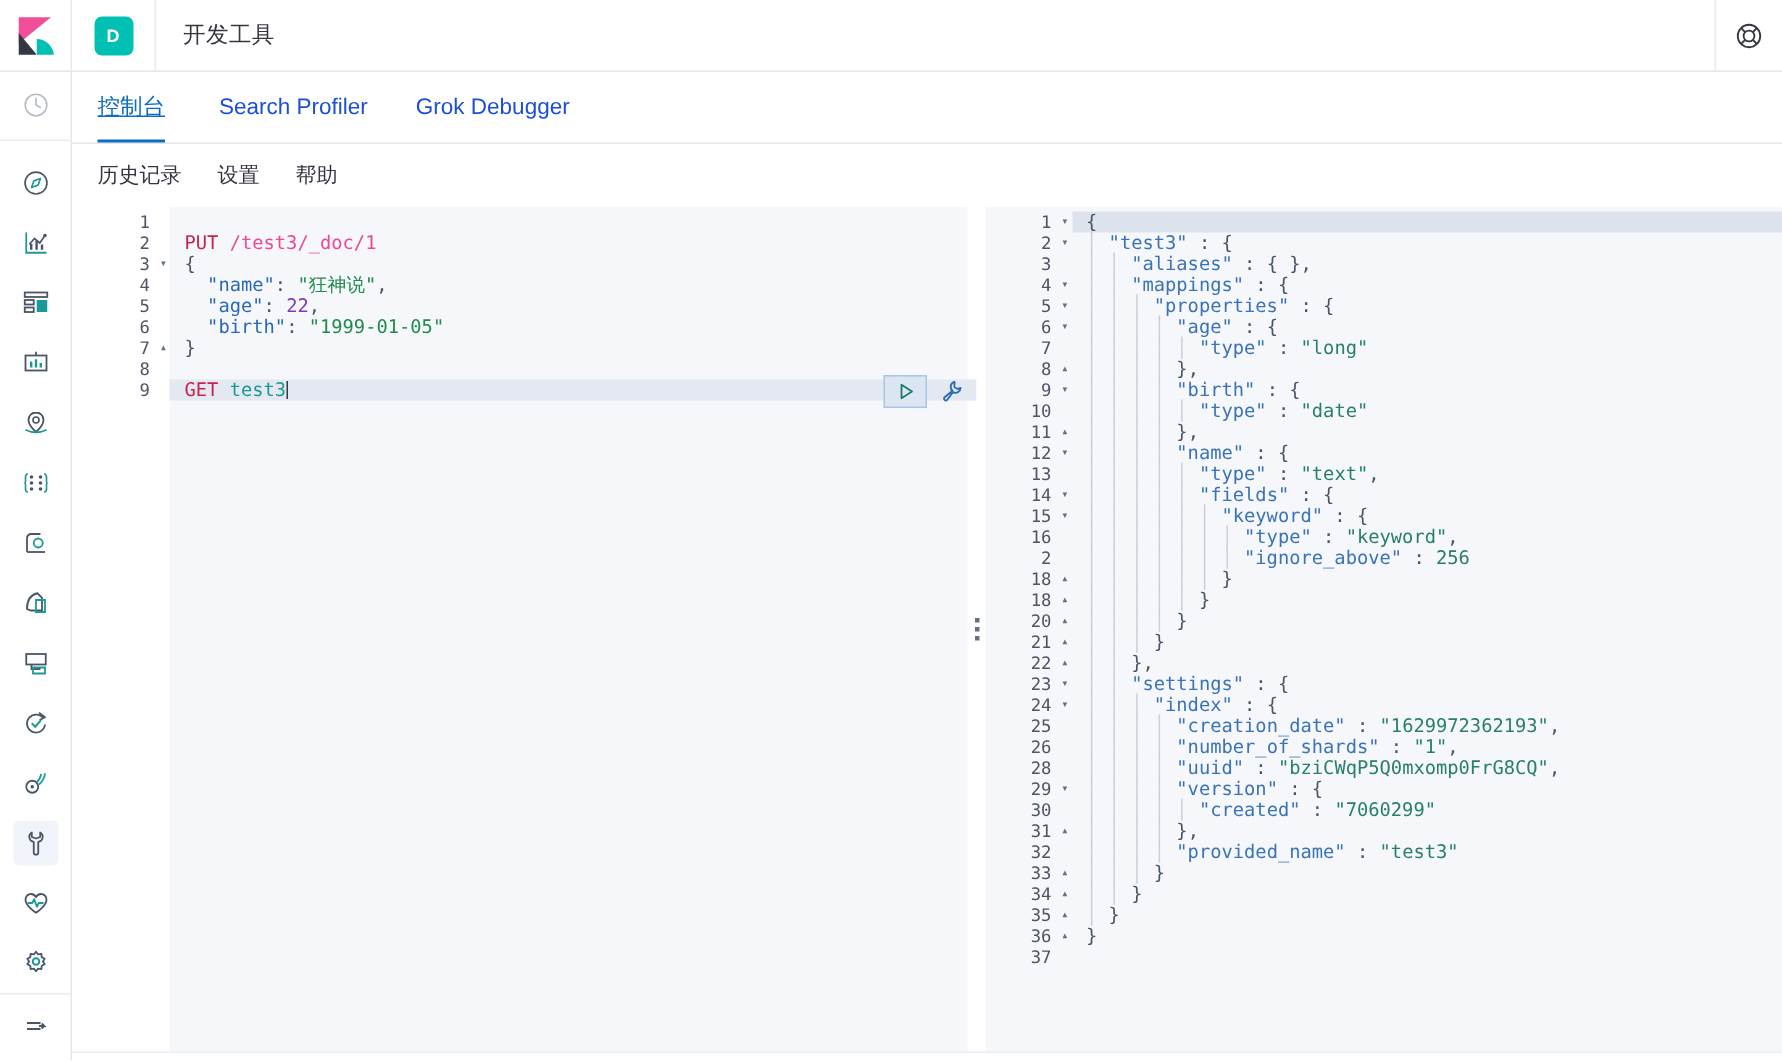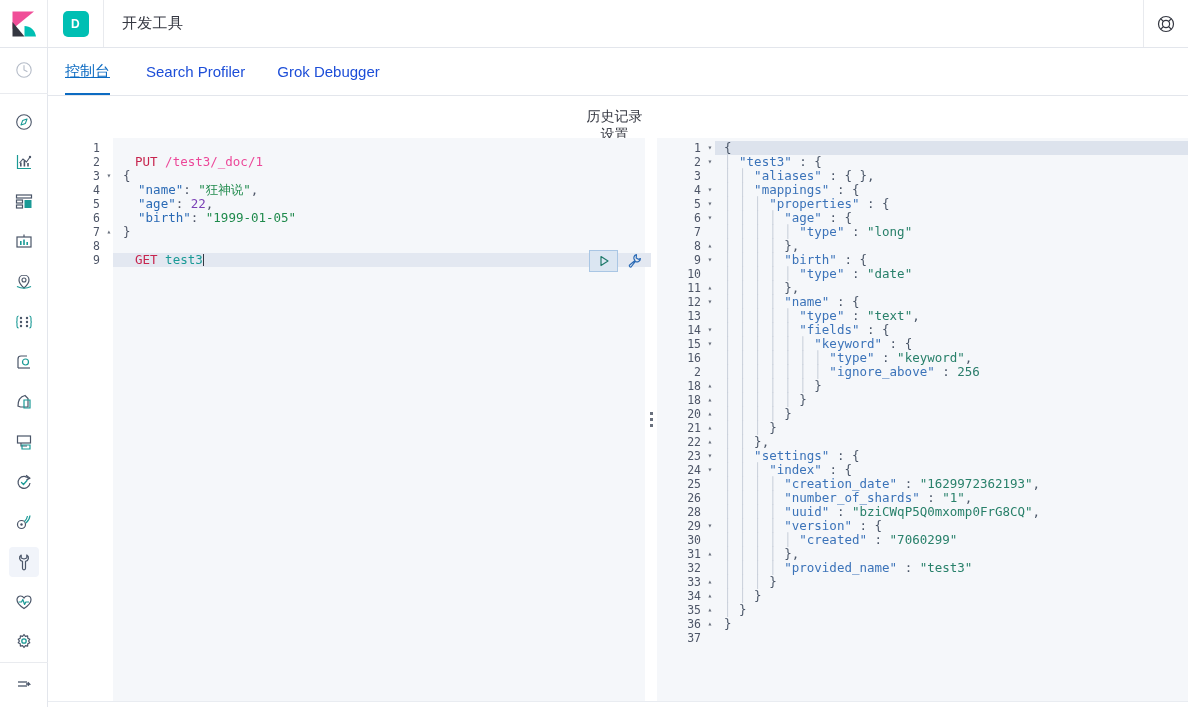--- a/index.html
+++ b/index.html
@@ -107,26 +107,25 @@
   .tab.active { color: #0c6bc2; font-weight: 400; text-decoration: underline; }
   .tab.active::after {
     content: ""; position: absolute;
     left: 0; right: 16px; bottom: 0; height: 2px;
     background: #0c6bc2;
   }
   .tab:first-child.active::after { left:0; right:20px; }
 
   
   .submenu {
-    position: absolute; top: 108px; left: 48px;
+    position: absolute; top: 96px; left: 48px;
     width: 1140px; height: 42px;
     background: #ffffff;
     display: flex; align-items: center;
     padding-left: 17px;
-    flex-direction: column;
   }
   .submenu-item {
     font-size: 14px; color: #343741;
     margin-right: 24px; cursor: pointer;
     white-space: nowrap;
   }
 
   
   .console {
     position: absolute; top: 138px; left: 48px;
@@ -174,21 +173,21 @@
     position:absolute; left:57px; top:0; width:538px; height:563px;
     background:#f5f7fa;
   }
   .pane-left .ed-rows { position:relative; z-index:2; padding-top: 3px; }
   .pane-right .ed-rows { position:relative; z-index:2; padding-top: 3px; }
 
   .rowhl { position:absolute; left:57px; width:538px; height:14px; background:#e3e8f1; z-index:1; }
   .rowhl-r { position:absolute; left:58px; width:473px; height:14px; background:#dde3ed; z-index:1; }
 
   
-  .t-method { color: #c7254e; margin-left: 12px; }
+  .t-method { color: #c7254e; }
   .t-url    { color: #ec4899; }
   .t-key    { color: #2a6ab5; }
   .t-str    { color: #1f8a4c; }
   .t-num    { color: #7a3fb5; }
   .t-punc   { color: #4d5567; }
   .t-url2   { color: #1a9a96; }
   .t-rkey   { color: #3b73b9; }
   .t-rstr   { color: #28806a; }
   .t-rnum   { color: #2a7d6b; }
   .t-rpunc  { color: #4a5668; }

